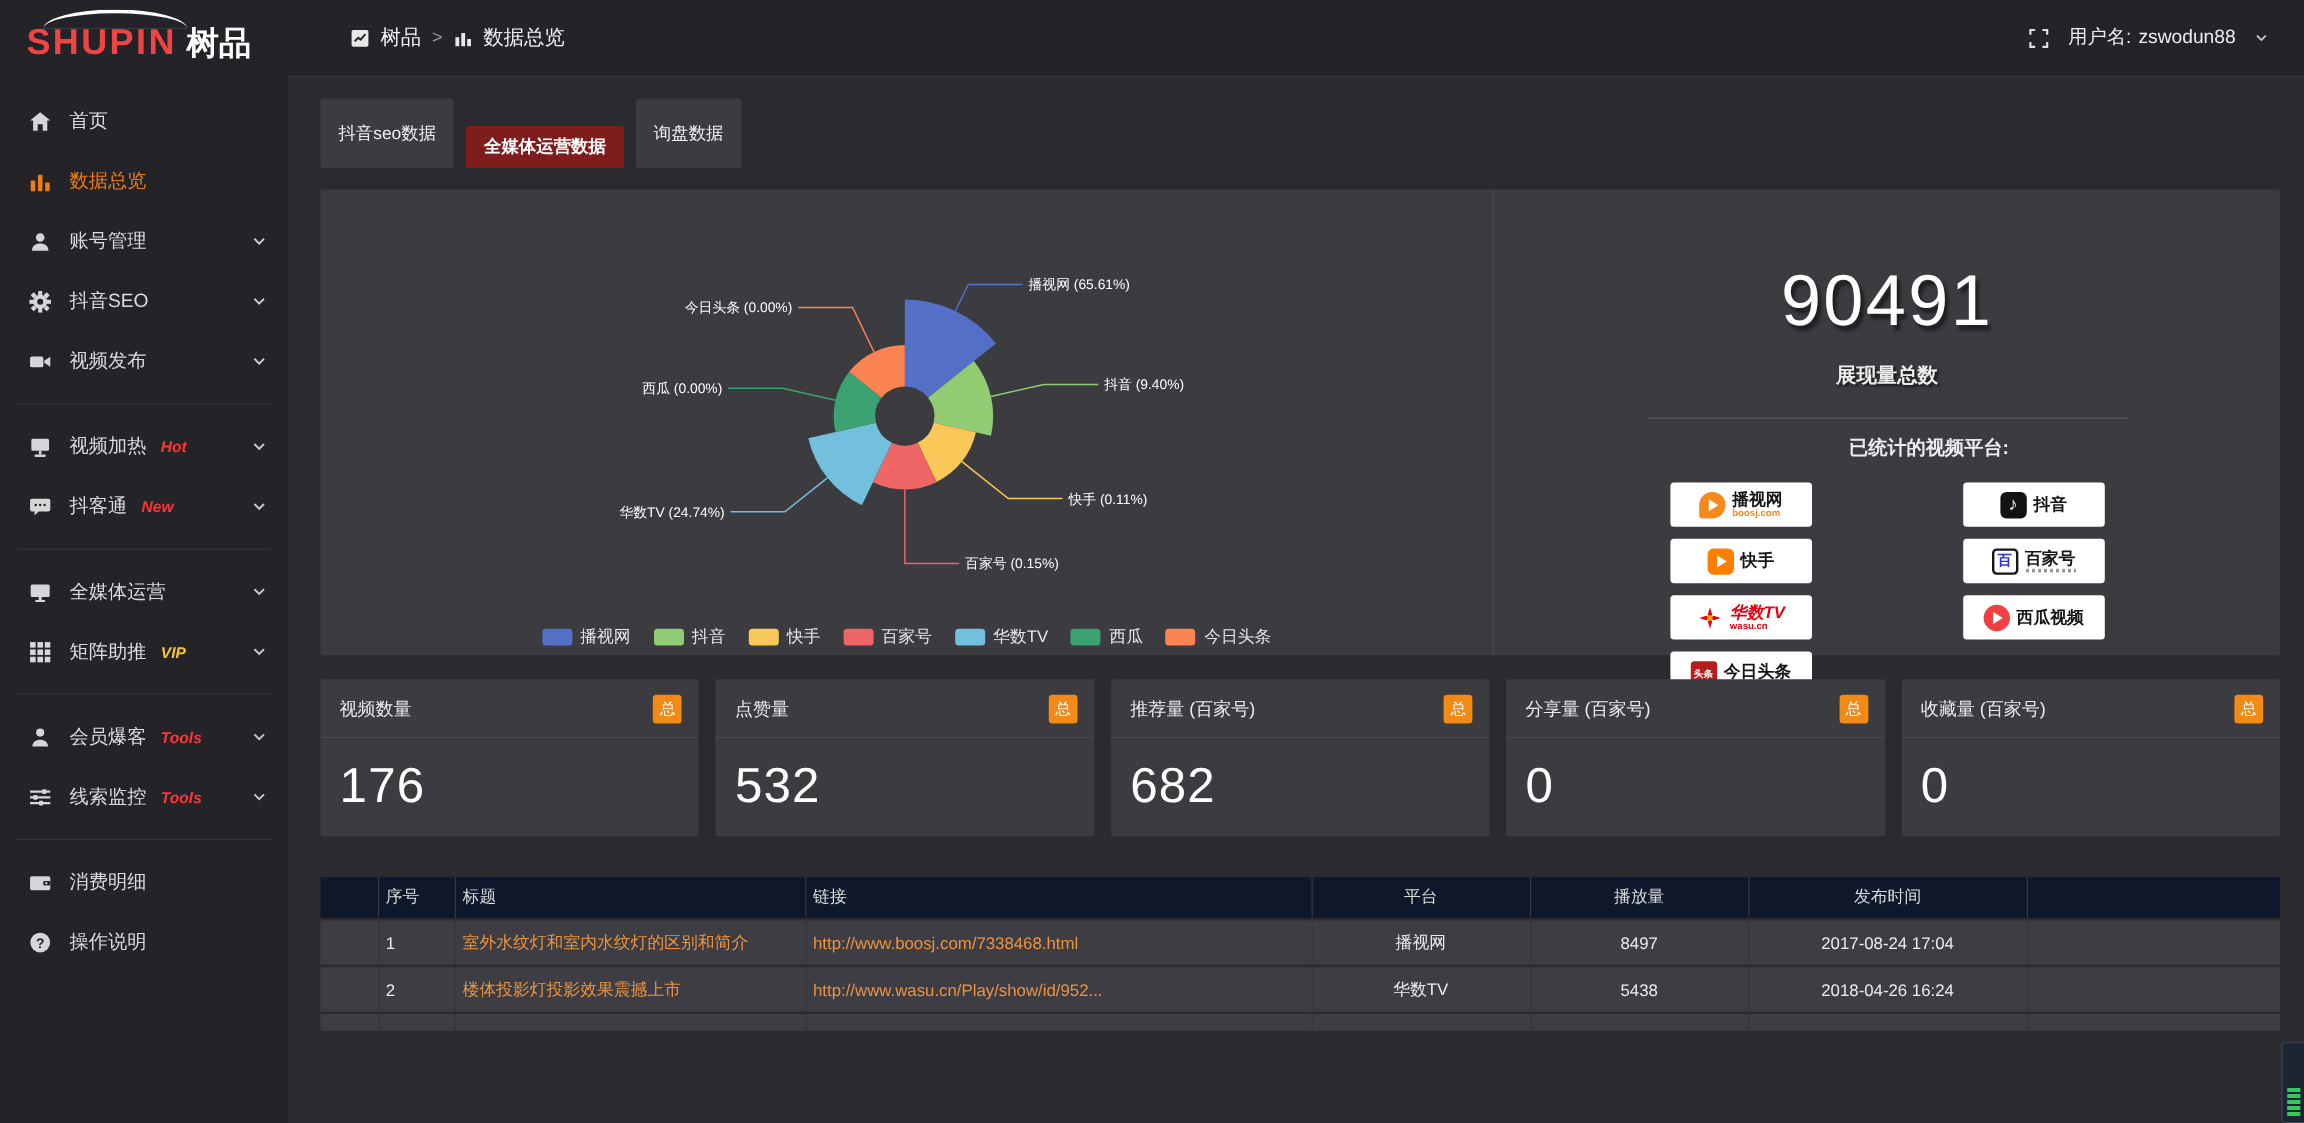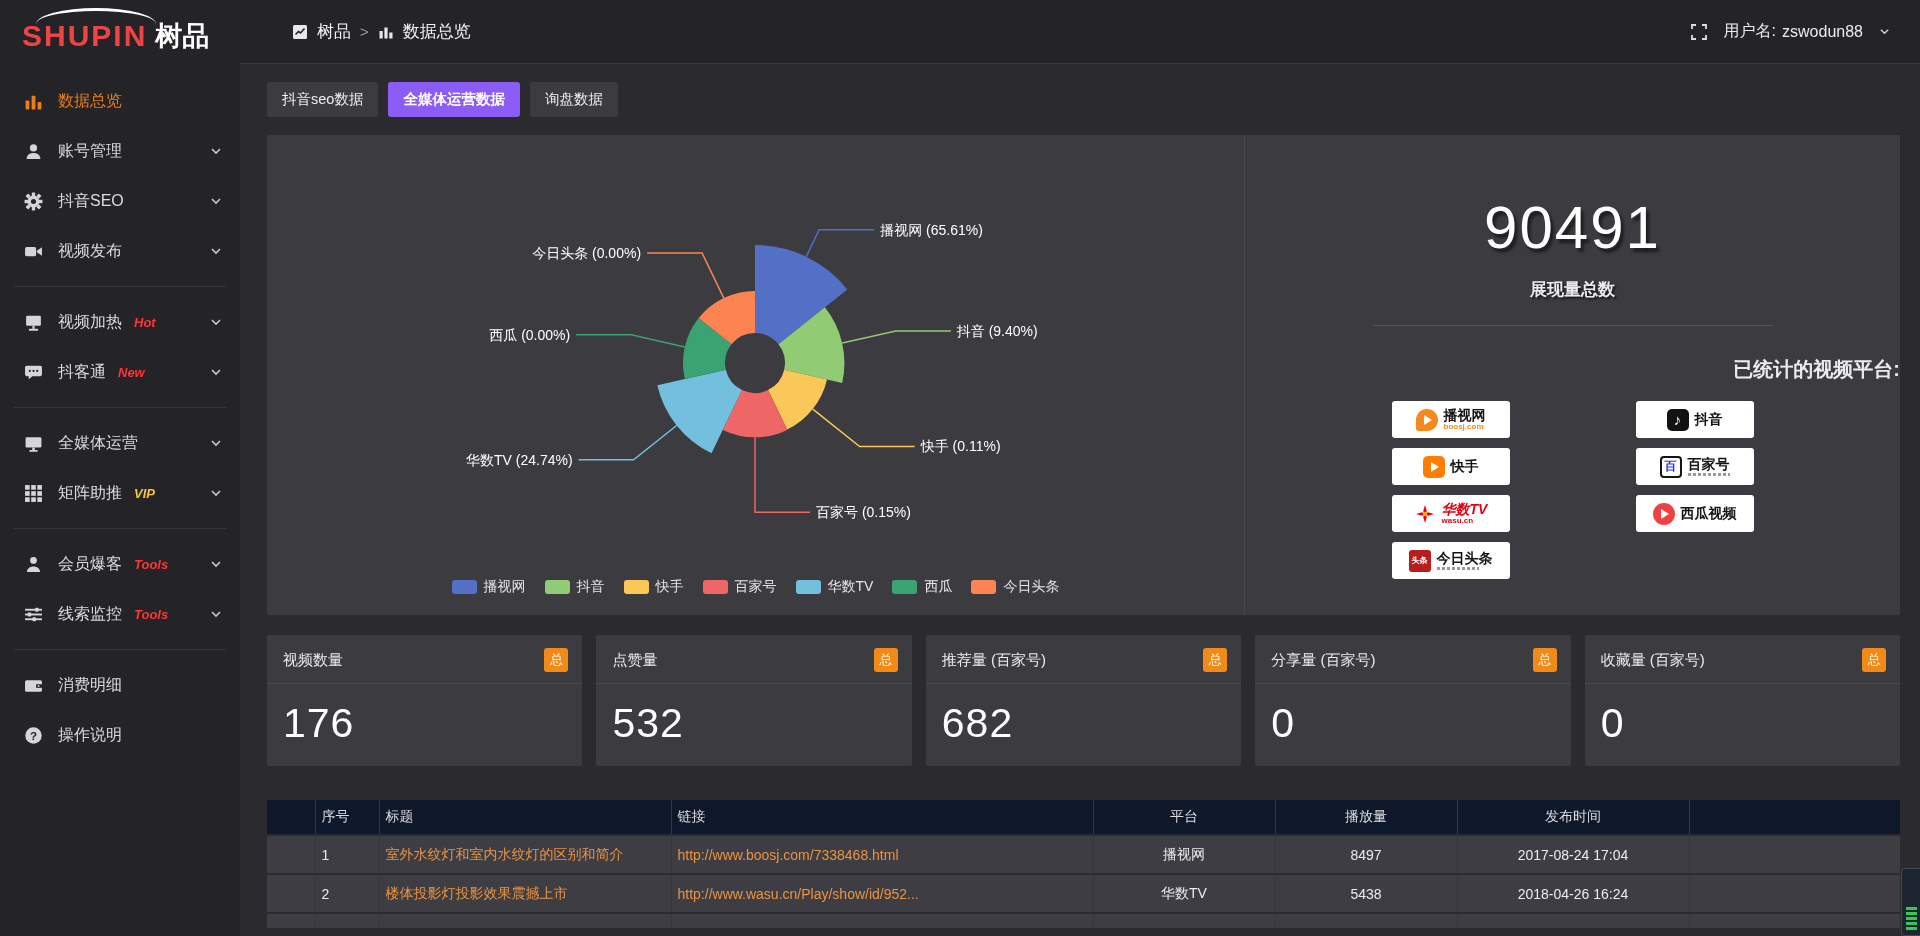--- a/index.html
+++ b/index.html
@@ -36,40 +36,40 @@
   .top-right { margin-left:auto; display:flex; align-items:center; gap:16px; font-size:16px; }
   .fs-btn { width:18px; height:18px; color:#e0e0e2; cursor:pointer; }
   .chev-s { width:11px; height:11px; color:#cfcfd2; }
 
   .content { flex:1; padding:16px 20px 0 27px; overflow:hidden; }
 
   
   .tabs { display:flex; gap:10px; margin:2px 0 18px 0; }
   .tab { background:#3b3b40; color:#f0f0f2; border:none; font-size:14.5px;
     padding:8px 15px; border-radius:3px; cursor:pointer; font-family:inherit; }
-  .tab.active { background:#8b5cf6; color:#fff; font-weight:bold; }
+  .tab.active { background:#7f1d1d; color:#fff; font-weight:bold;margin-top:23px; }
 
   
-  .chart-panel { height:480px; background:#3b3b40; display:flex; border-radius:2px; }
+  .chart-panel { height:388px; background:#3b3b40; display:flex; border-radius:2px; }
   .chart-left { flex:1; display:flex; flex-direction:column; position:relative; }
   .chart-left svg { width:965px; height:428px; margin-top:6px; }
   .pie-label { fill:#ffffff; font-size:14px; font-family:"Liberation Sans","DejaVu Sans",sans-serif; }
   .legend { display:flex; justify-content:center; align-items:center; gap:19px; height:36px; }
   .legend-item { display:flex; align-items:center; gap:7px; cursor:pointer; }
   .legend-swatch { width:25px; height:14px; border-radius:3px; }
   .legend-item span { font-size:14px; color:#e6e6e8; }
 
   .chart-right { width:656px; flex:0 0 656px; border-left:1px solid #47474c;
     padding-top:58px; text-align:center; }
   .big-num { font-size:60px; font-weight:400; color:#fff; letter-spacing:2px;
     text-shadow:3px 4px 3px rgba(0,0,0,.5); }
   .big-label { font-size:17px; font-weight:bold; margin-top:16px;
     text-shadow:2px 2px 2px rgba(0,0,0,.6); }
   .sum-div { width:400px; height:1px; background:#55555a; margin:24px auto 0 auto; }
-  .plat-title { text-align:right; padding-left:70px; margin-top:30px; font-size:20px; font-weight:bold; }
+  .plat-title { text-align:center; padding-left:70px; margin-top:14px; font-size:16px; font-weight:bold; }
   .plat-grid { display:flex; justify-content:center; gap:126px; margin-top:18px; }
   .plat-col { display:flex; flex-direction:column; gap:10px; }
   .plat-badge { width:118px; height:37px; background:#fff; border-radius:3px;
     display:flex; align-items:center; justify-content:center; gap:6px; color:#111; }
   .plat-name { font-size:14px; font-weight:800; color:#141414; white-space:nowrap; }
   .plat-name.red { color:#e60012; font-style:italic; }
   .plat-stack { display:flex; flex-direction:column; align-items:flex-start; line-height:1.05; }
   .plat-sub { font-size:8px; color:#f6891e; font-weight:bold; }
   .plat-sub.red { color:#e60012; }
   .microtext { width:42px; height:3px; margin-top:2px;
@@ -126,20 +126,26 @@
 <div class="app">
 
   <aside class="rail" style="position:relative;">
     <div class="logo-arc"></div>
     <div class="logo">
       <span class="logo-main">SHUPIN</span>
       <span class="logo-sub">树品</span>
     </div>
     <nav class="nav">
 
+      <div class="nav-item">
+        <svg class="ic" viewBox="0 0 18 18">
+            <path fill="currentColor" d="M9 1.5 17 8h-2.4v8H11v-5H7v5H3.4V8H1z"></path>
+          </svg>
+        <span class="lbl">首页</span>
+      </div>
 
       <div class="nav-item active">
         <svg class="ic" viewBox="0 0 18 18">
             <g fill="currentColor">
               <rect x="1.5" y="8" width="3.6" height="8.5" rx="0.8"></rect>
               <rect x="7.2" y="3.5" width="3.6" height="13" rx="0.8"></rect>
               <rect x="12.9" y="9.5" width="3.6" height="7" rx="0.8"></rect>
             </g>
           </svg>
         <span class="lbl">数据总览</span>

